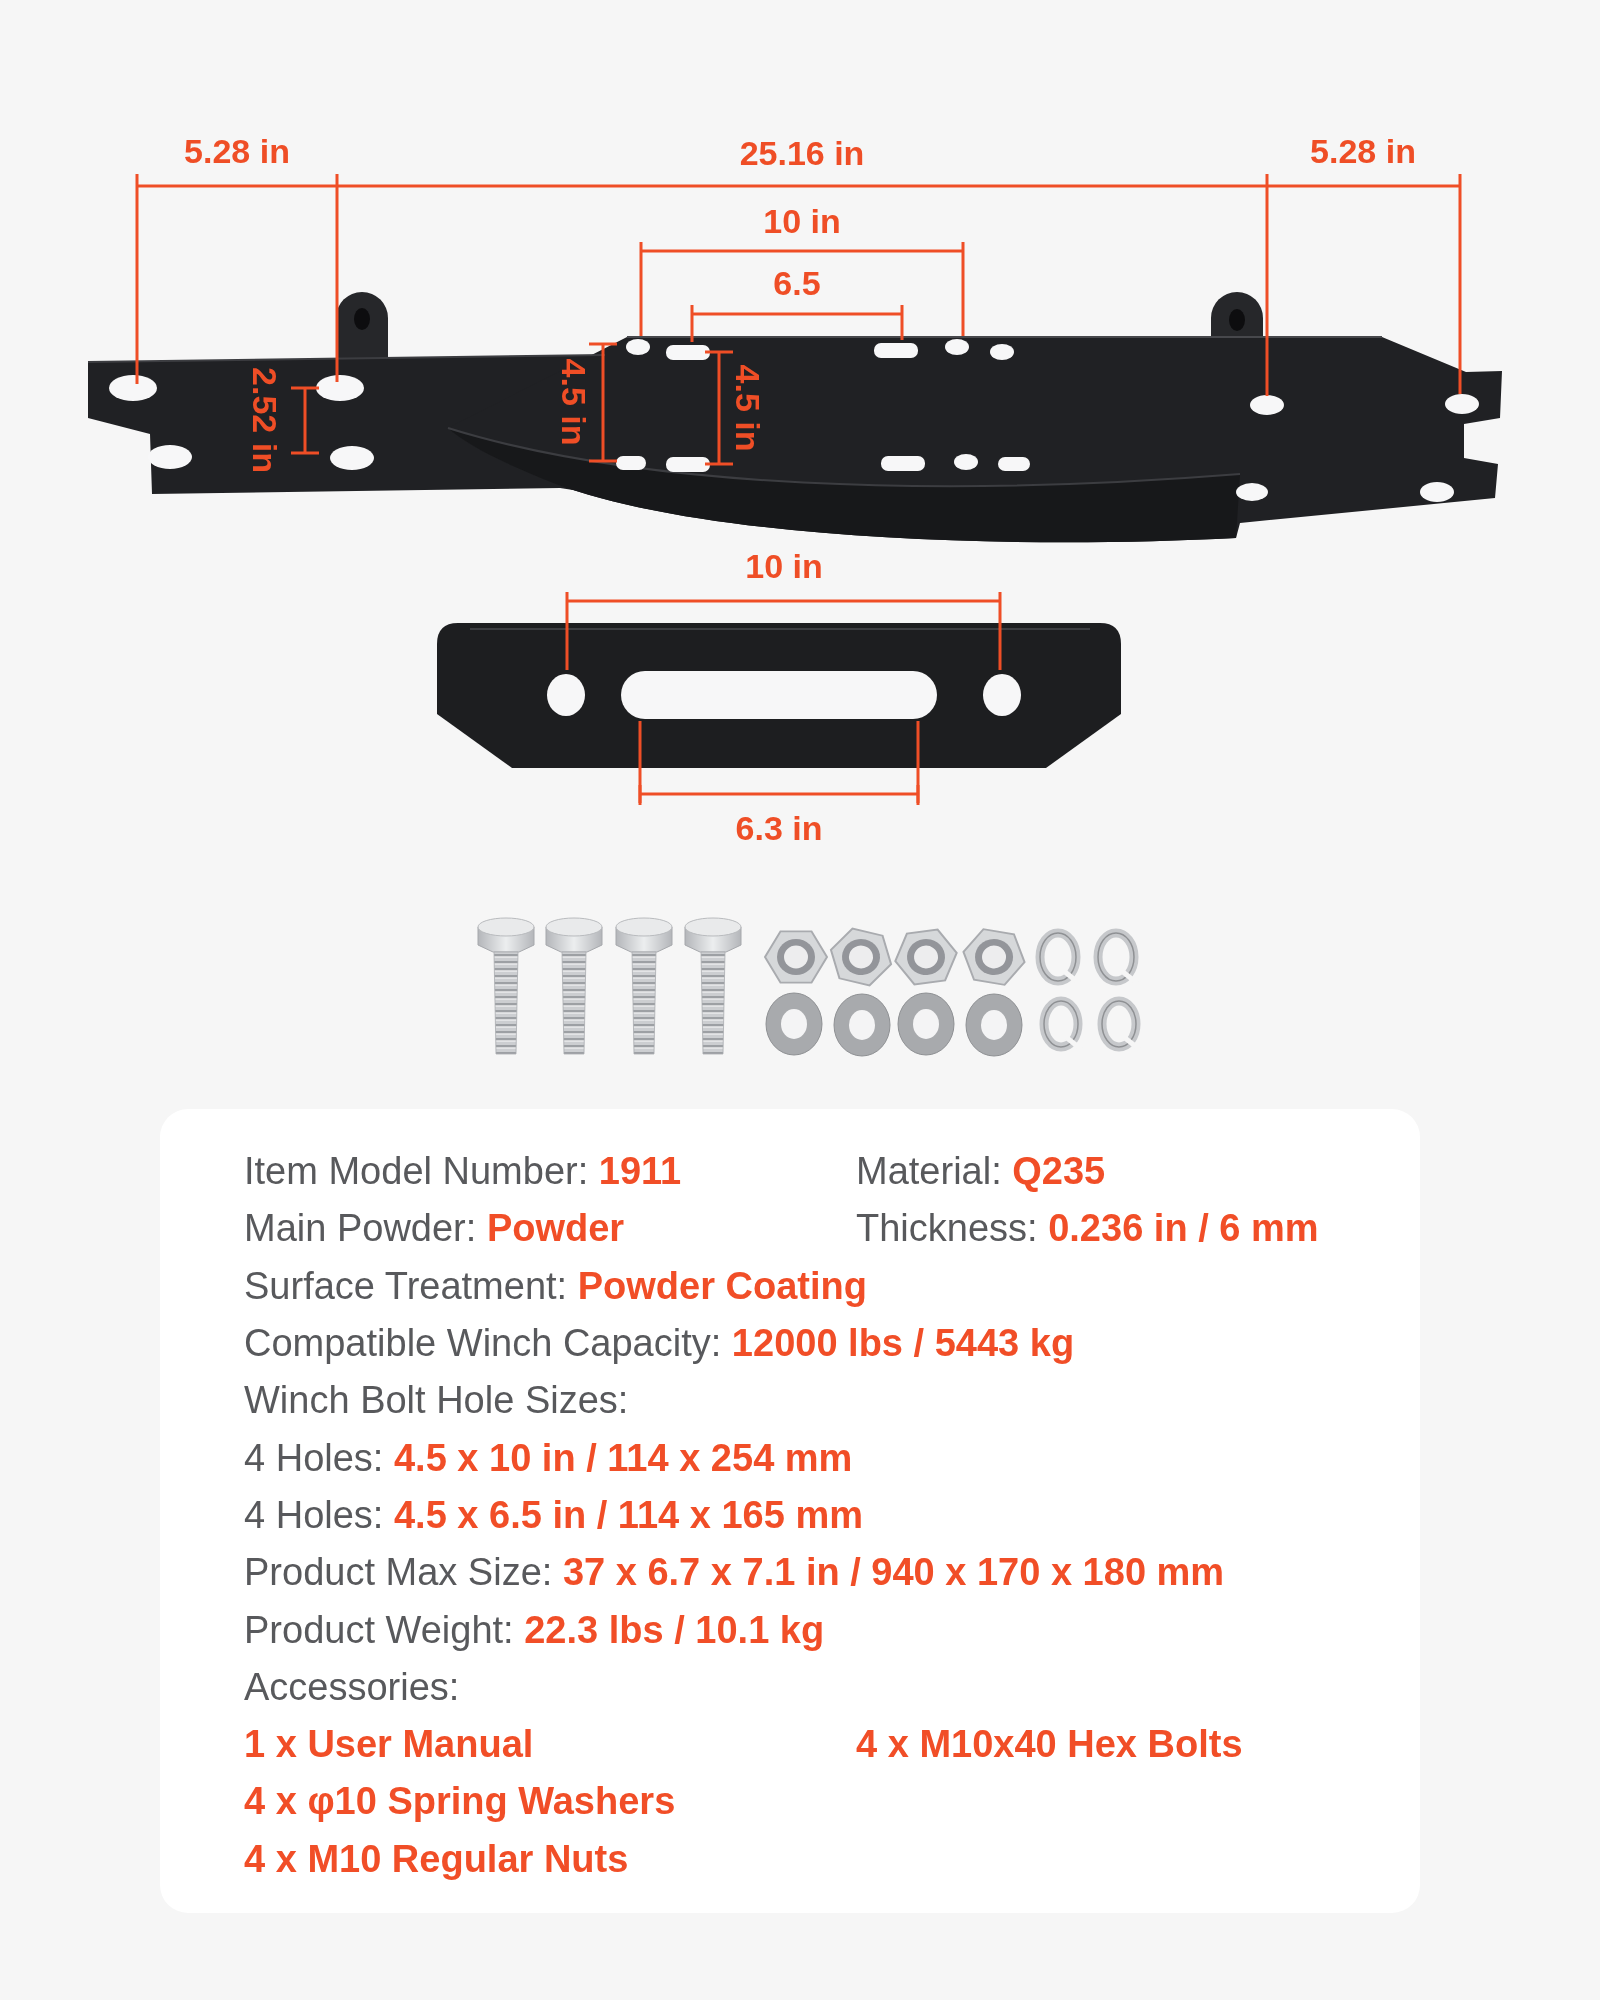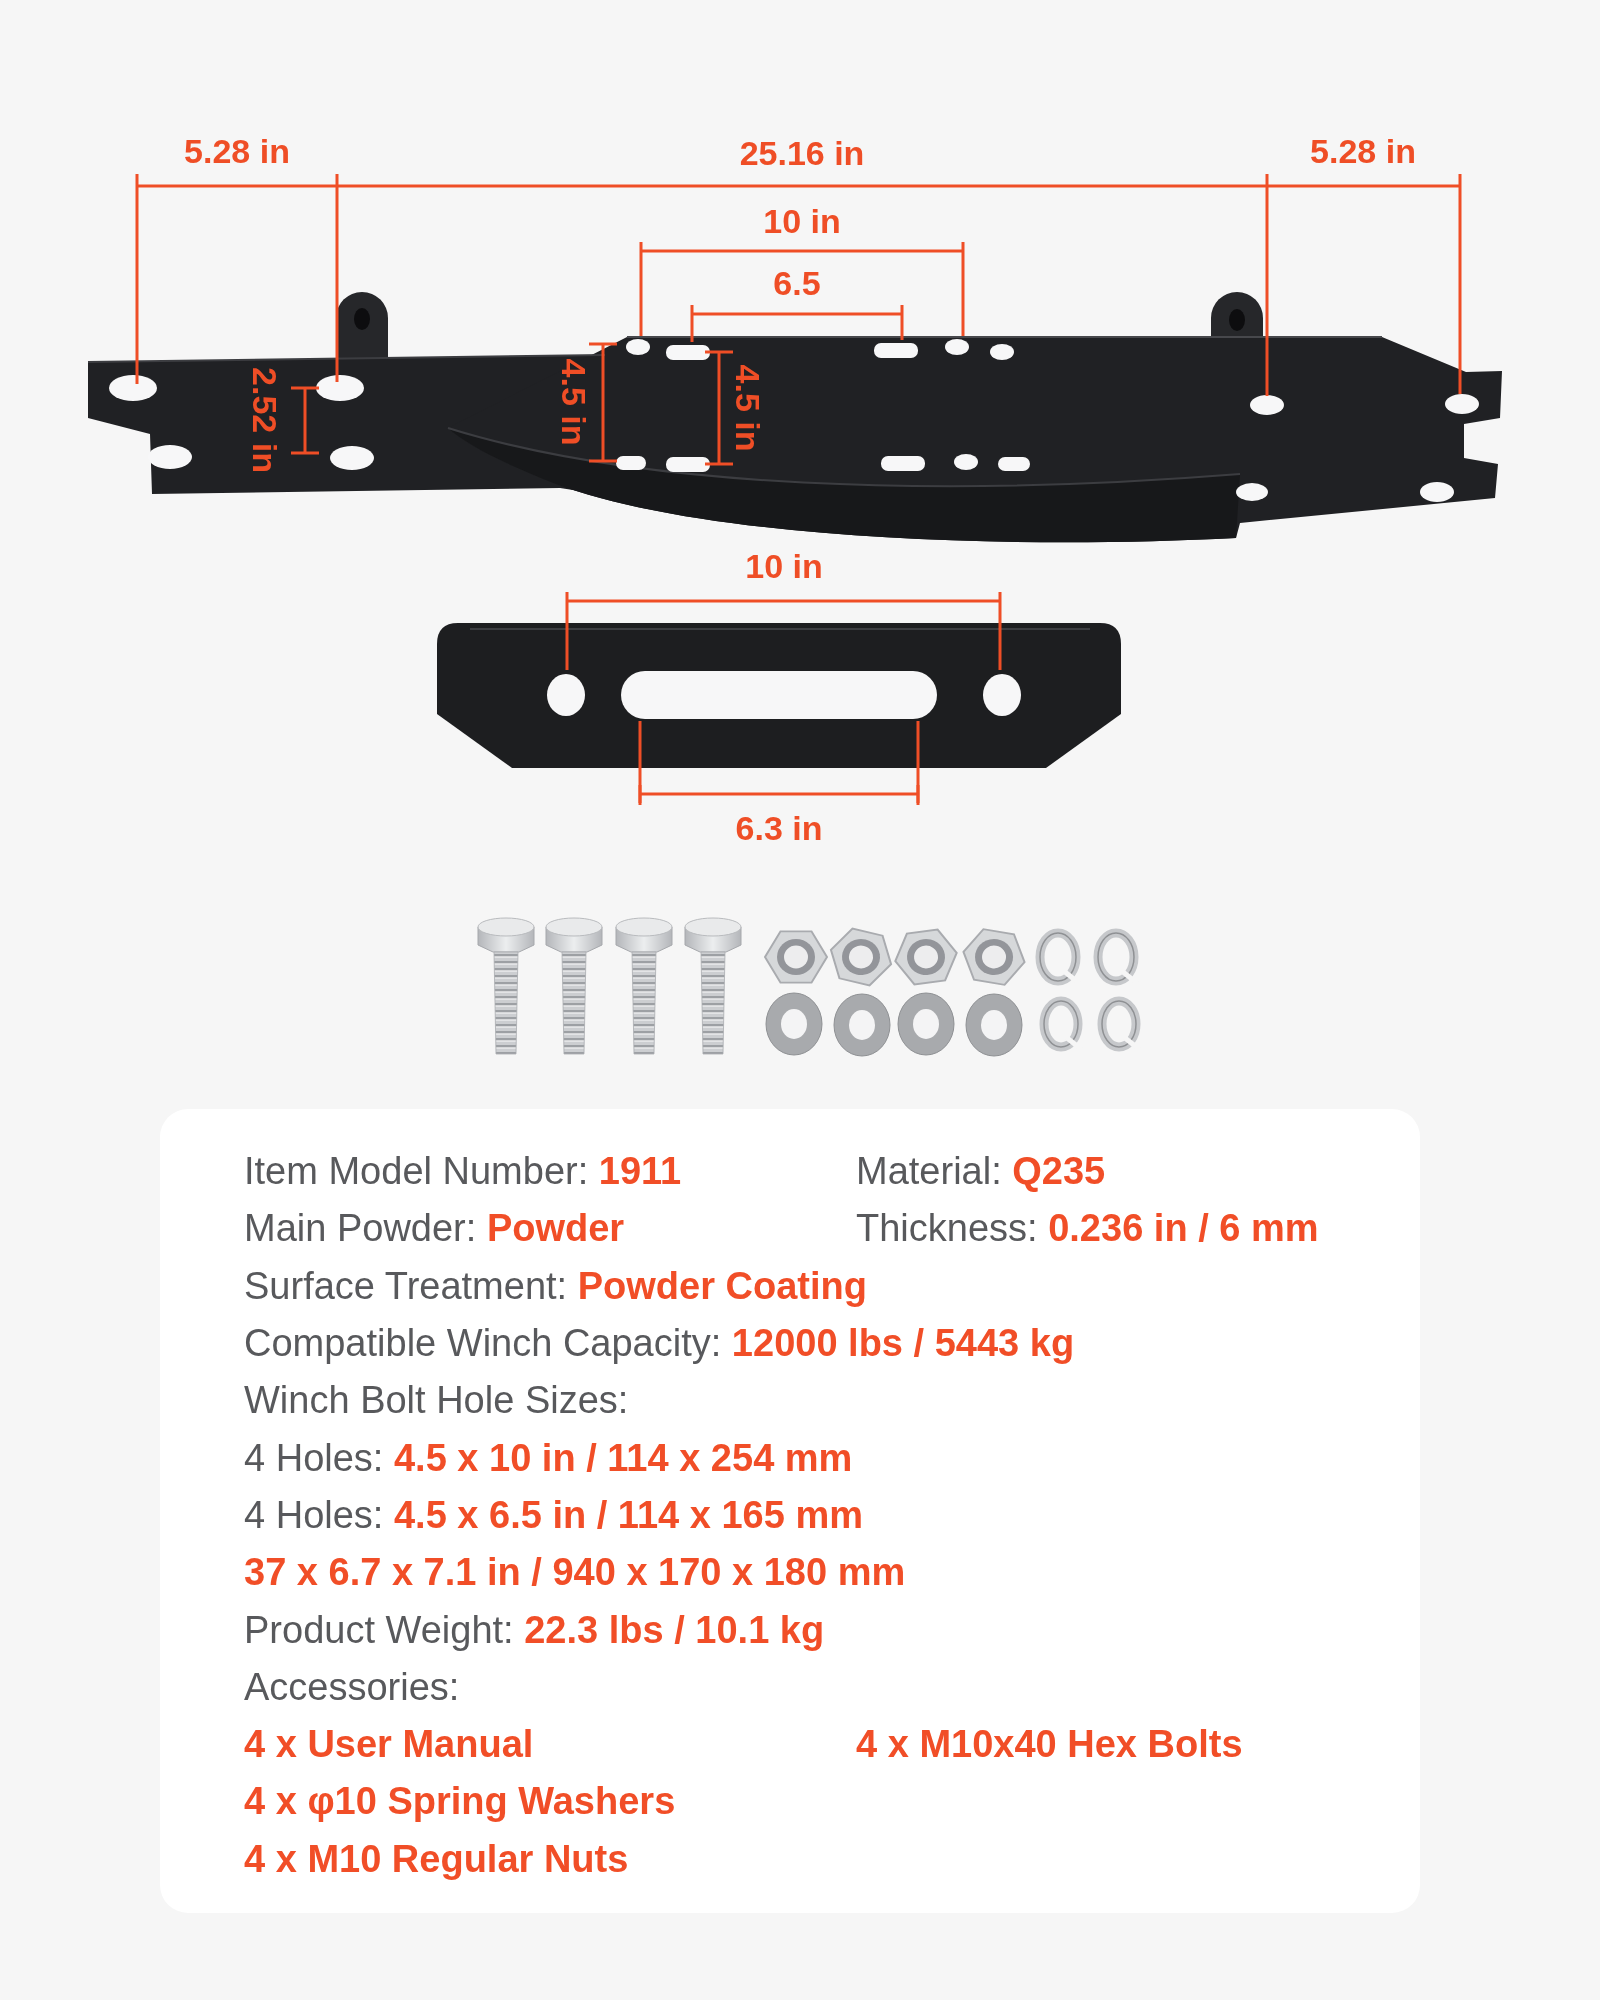--- a/index.html
+++ b/index.html
@@ -292,30 +292,30 @@
   <div class="spec-row">
     <span class="spec-label">Winch Bolt Hole Sizes:</span>
   </div>
   <div class="spec-row">
     <span class="spec-label">4 Holes: </span><span class="spec-value">4.5 x 10 in / 114 x 254 mm</span>
   </div>
   <div class="spec-row">
     <span class="spec-label">4 Holes: </span><span class="spec-value">4.5 x 6.5 in / 114 x 165 mm</span>
   </div>
   <div class="spec-row">
-    <span class="spec-value">37 x 6.7 x 7.1 in / 940 x 170 x 180 mm</span>
+    <span class="spec-label">Product Max Size: </span><span class="spec-value">37 x 6.7 x 7.1 in / 940 x 170 x 180 mm</span>
   </div>
   <div class="spec-row">
     <span class="spec-label">Product Weight: </span><span class="spec-value">22.3 lbs / 10.1 kg</span>
   </div>
   <div class="spec-row">
     <span class="spec-label">Accessories:</span>
   </div>
   <div class="spec-row">
-    <div class="spec-col-l"><span class="acc">4 x User Manual</span></div>
+    <div class="spec-col-l"><span class="acc">1 x User Manual</span></div>
     <div class="spec-col-r"><span class="acc">4 x M10x40 Hex Bolts</span></div>
   </div>
   <div class="spec-row">
     <div class="spec-col-l"><span class="acc">4 x φ10 Spring Washers</span></div>
   </div>
   <div class="spec-row">
     <span class="acc">4 x M10 Regular Nuts</span>
   </div>
 </div>
 

